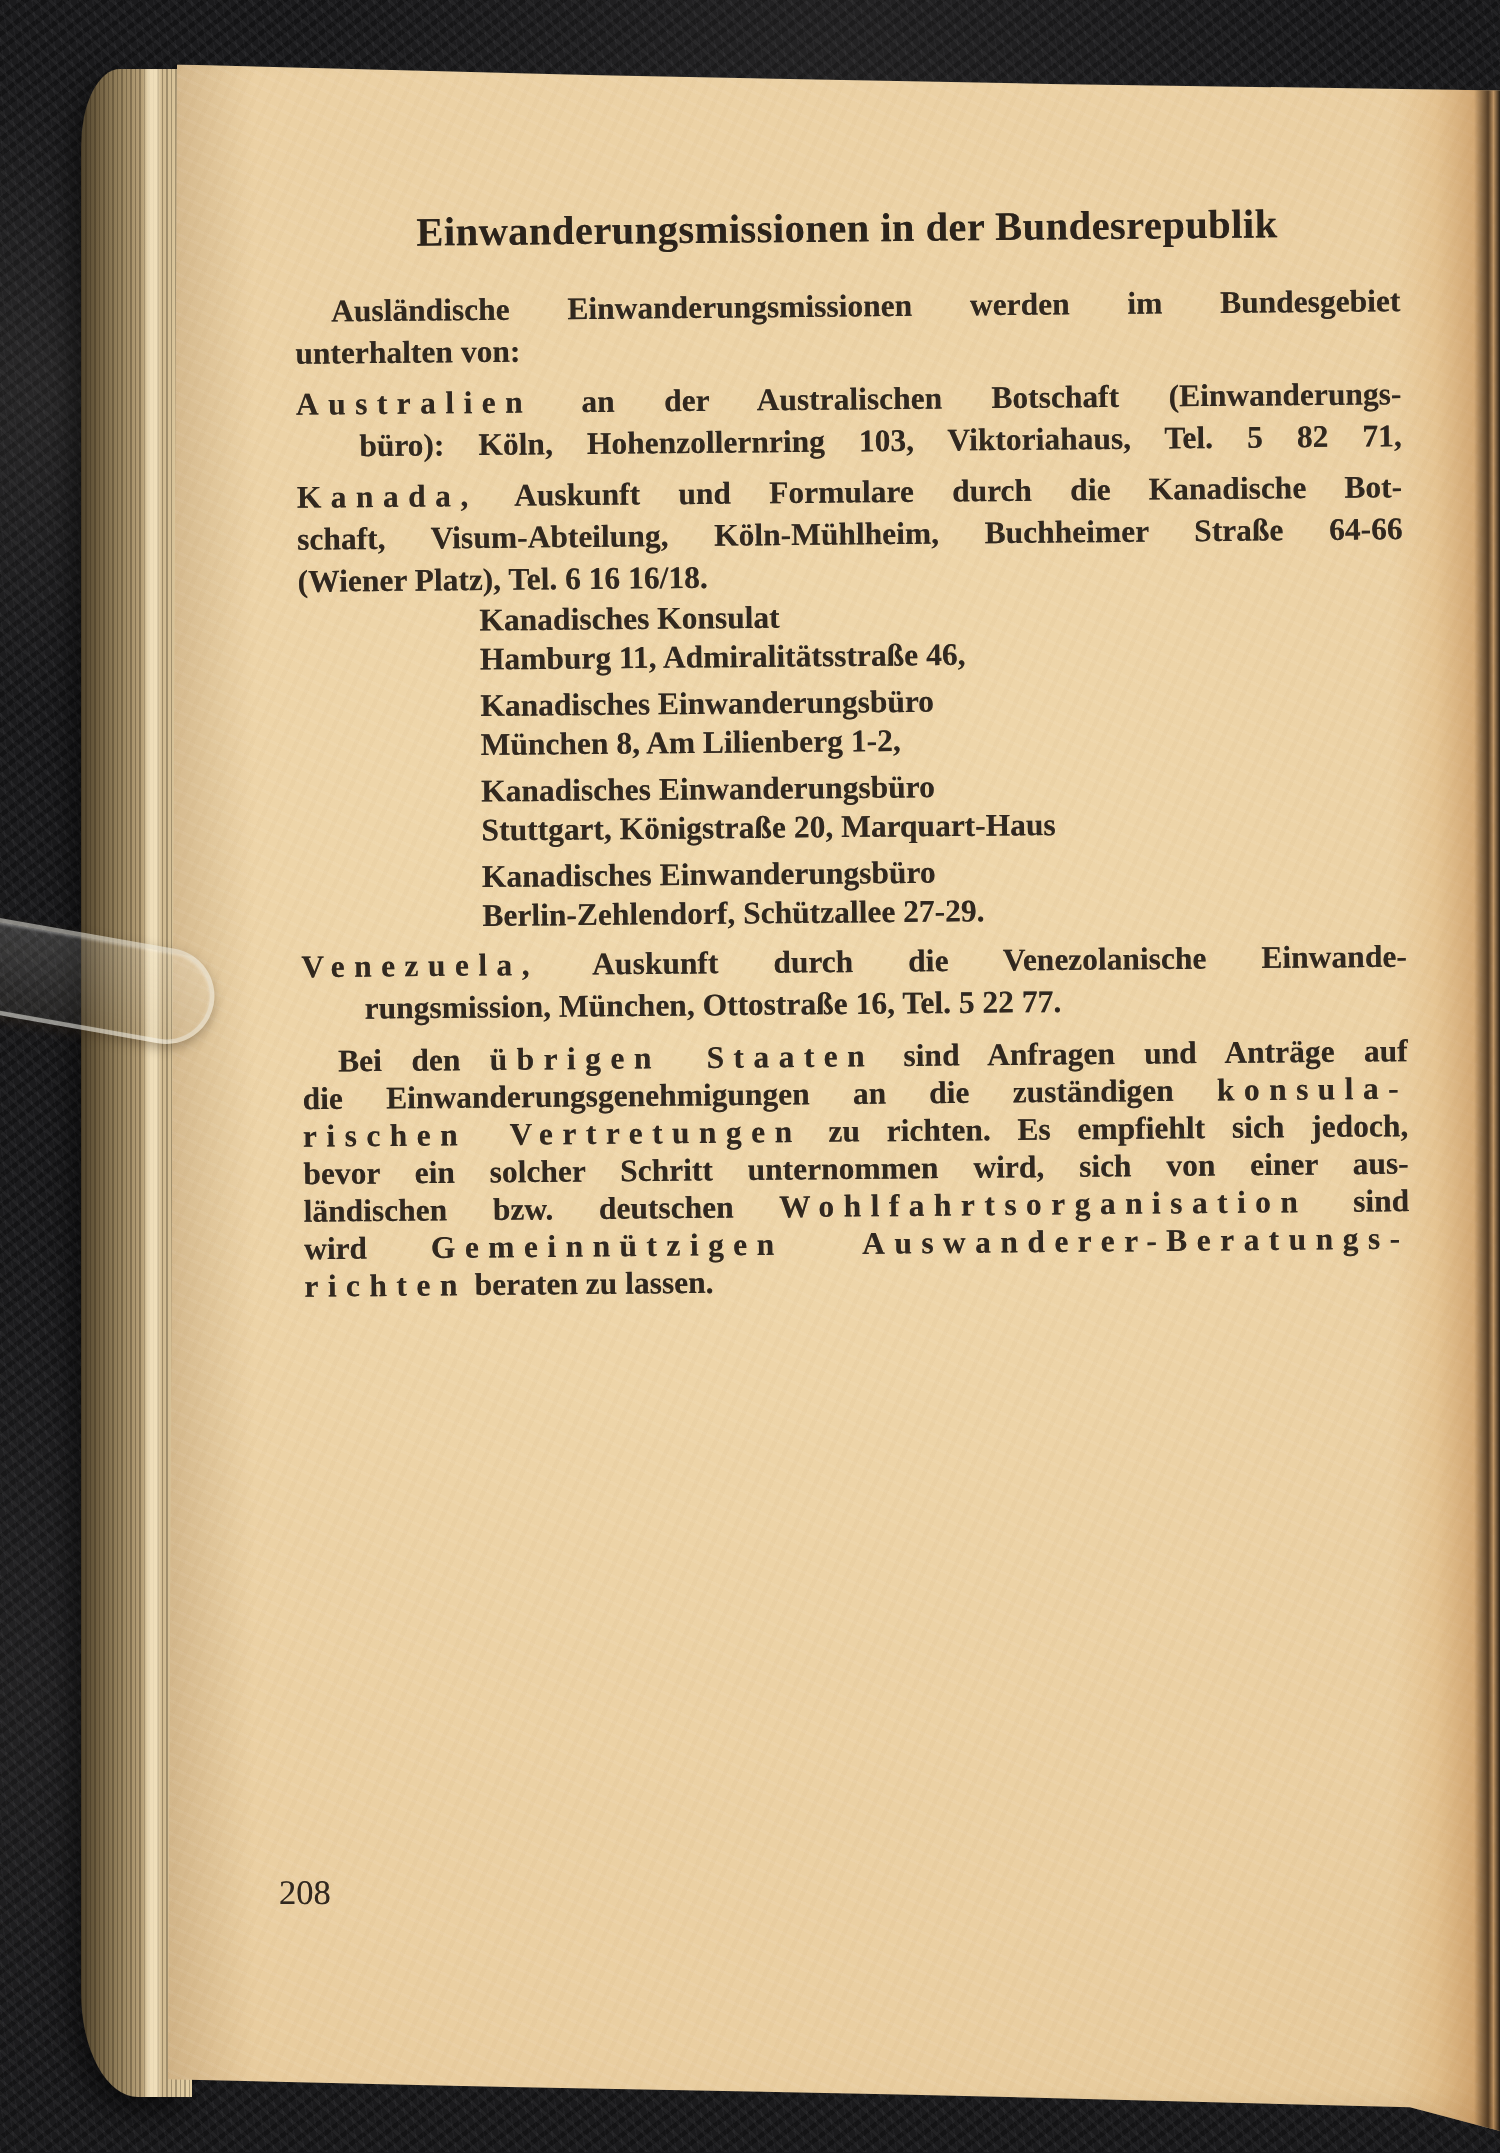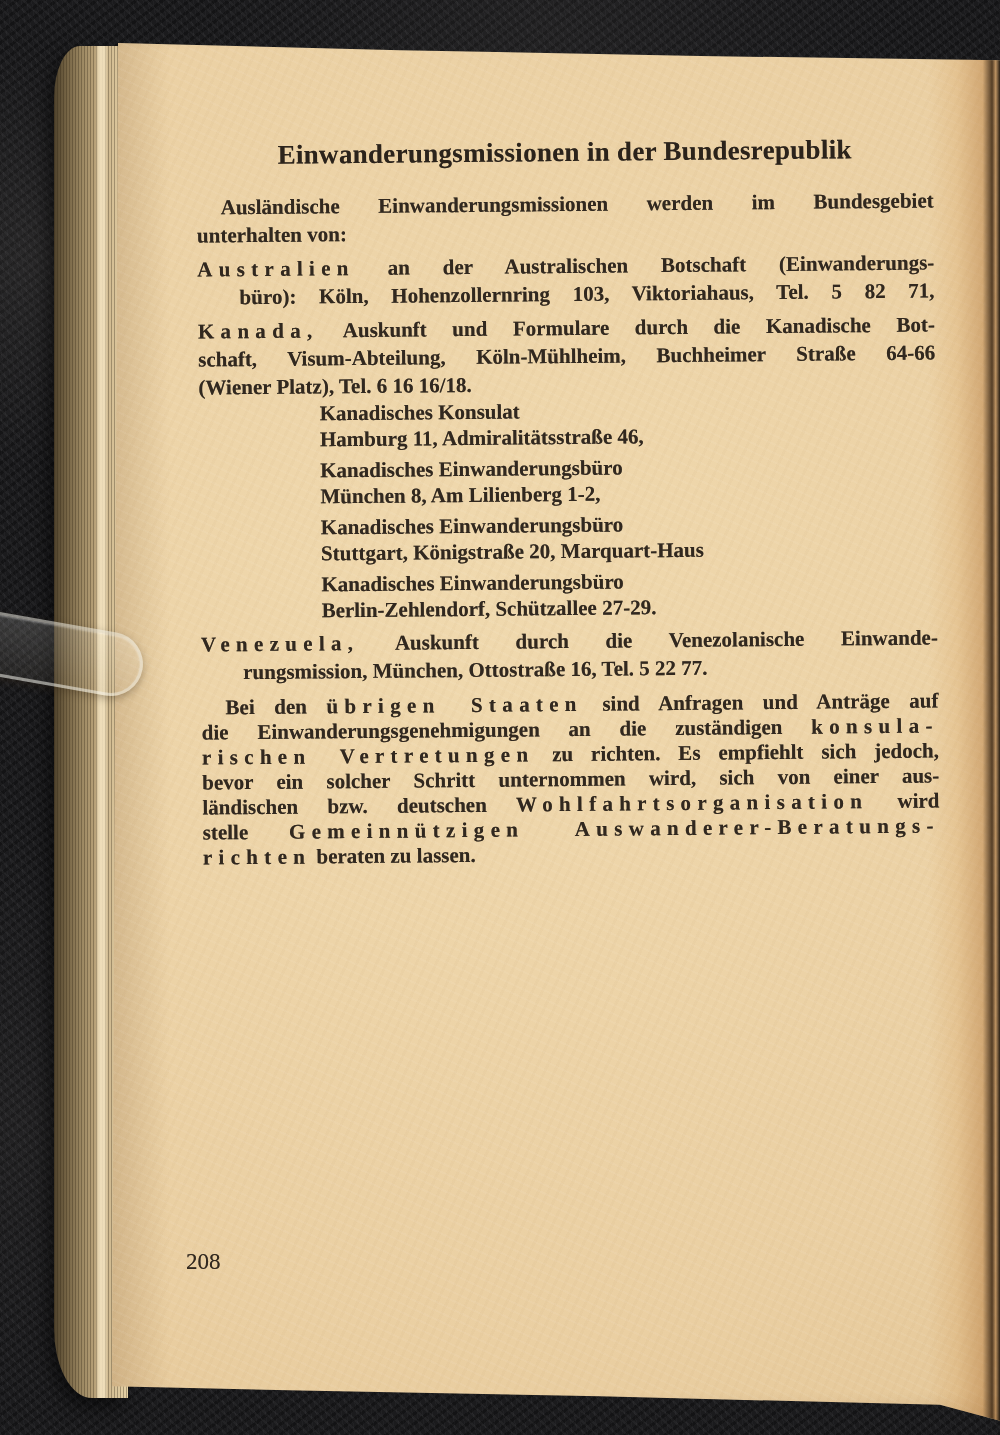--- a/index.html
+++ b/index.html
@@ -136,22 +136,22 @@
       </div>
       <div class="para ps-entry">
         <div class="line just"><span class="spaced">Venezuela,</span><span> Auskunft durch die Venezolanische Einwande-</span></div>
         <div class="line ind-hang"><span>rungsmission, München, Ottostraße 16, Tel. 5 22 77.</span></div>
       </div>
       <div class="para ps-closing">
         <div class="line just ind-first"><span>Bei den </span><span class="spaced">übrigen Staaten</span><span> sind Anfragen und Anträge auf</span></div>
         <div class="line just"><span>die Einwanderungsgenehmigungen an die zuständigen </span><span class="spaced">konsula-</span></div>
         <div class="line just"><span class="spaced">rischen Vertretungen</span><span> zu richten. Es empfiehlt sich jedoch,</span></div>
         <div class="line just"><span>bevor ein solcher Schritt unternommen wird, sich von einer aus-</span></div>
-        <div class="line just"><span>ländischen bzw. deutschen </span><span class="spaced">Wohlfahrtsorganisation</span><span> wird</span></div>
-        <div class="line just"><span>stelle </span><span class="spaced">Gemeinnützigen Auswanderer-Beratungs-</span></div>
+        <div class="line just"><span>ländischen bzw. deutschen </span><span class="spaced">Wohlfahrtsorganisation</span><span> sind</span></div>
+        <div class="line just"><span>wird </span><span class="spaced">Gemeinnützigen Auswanderer-Beratungs-</span></div>
         <div class="line"><span class="spaced">richten</span><span> beraten zu lassen.</span></div>
       </div>
     </div>
 
   <div class="page-number">208</div>
 </div>
 
 <div class="clip"></div>
 
 </body></html>

